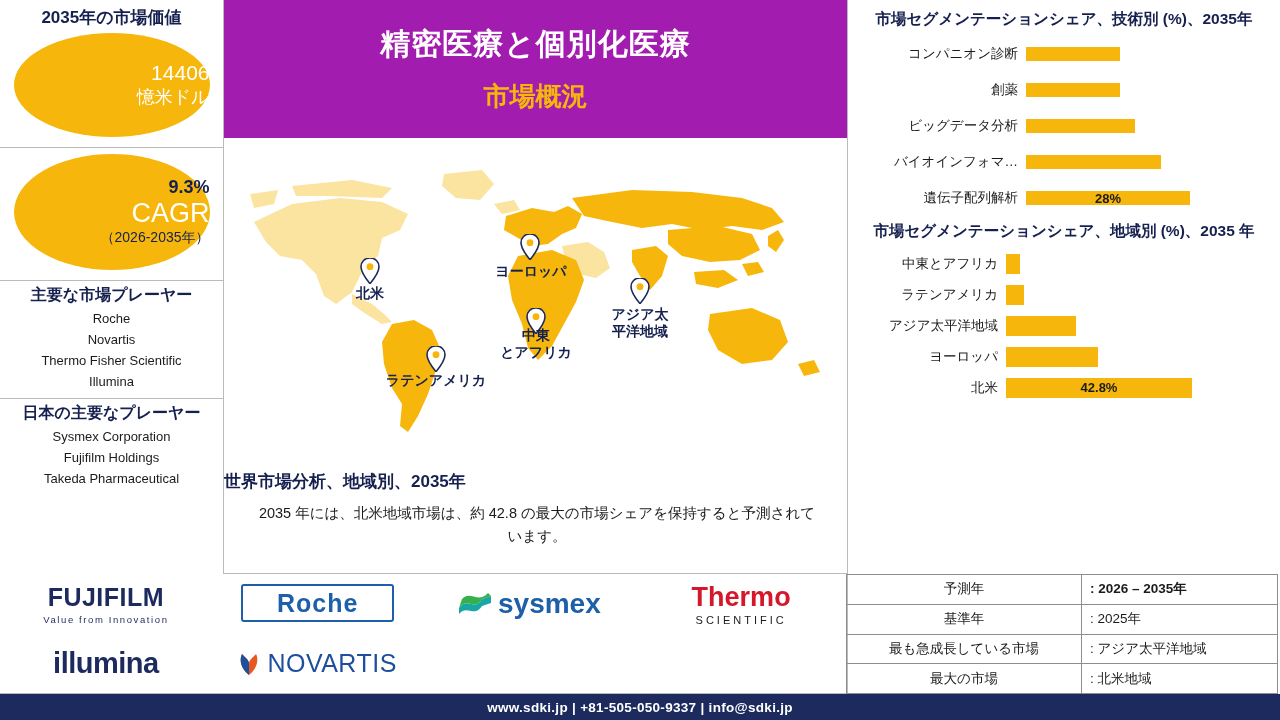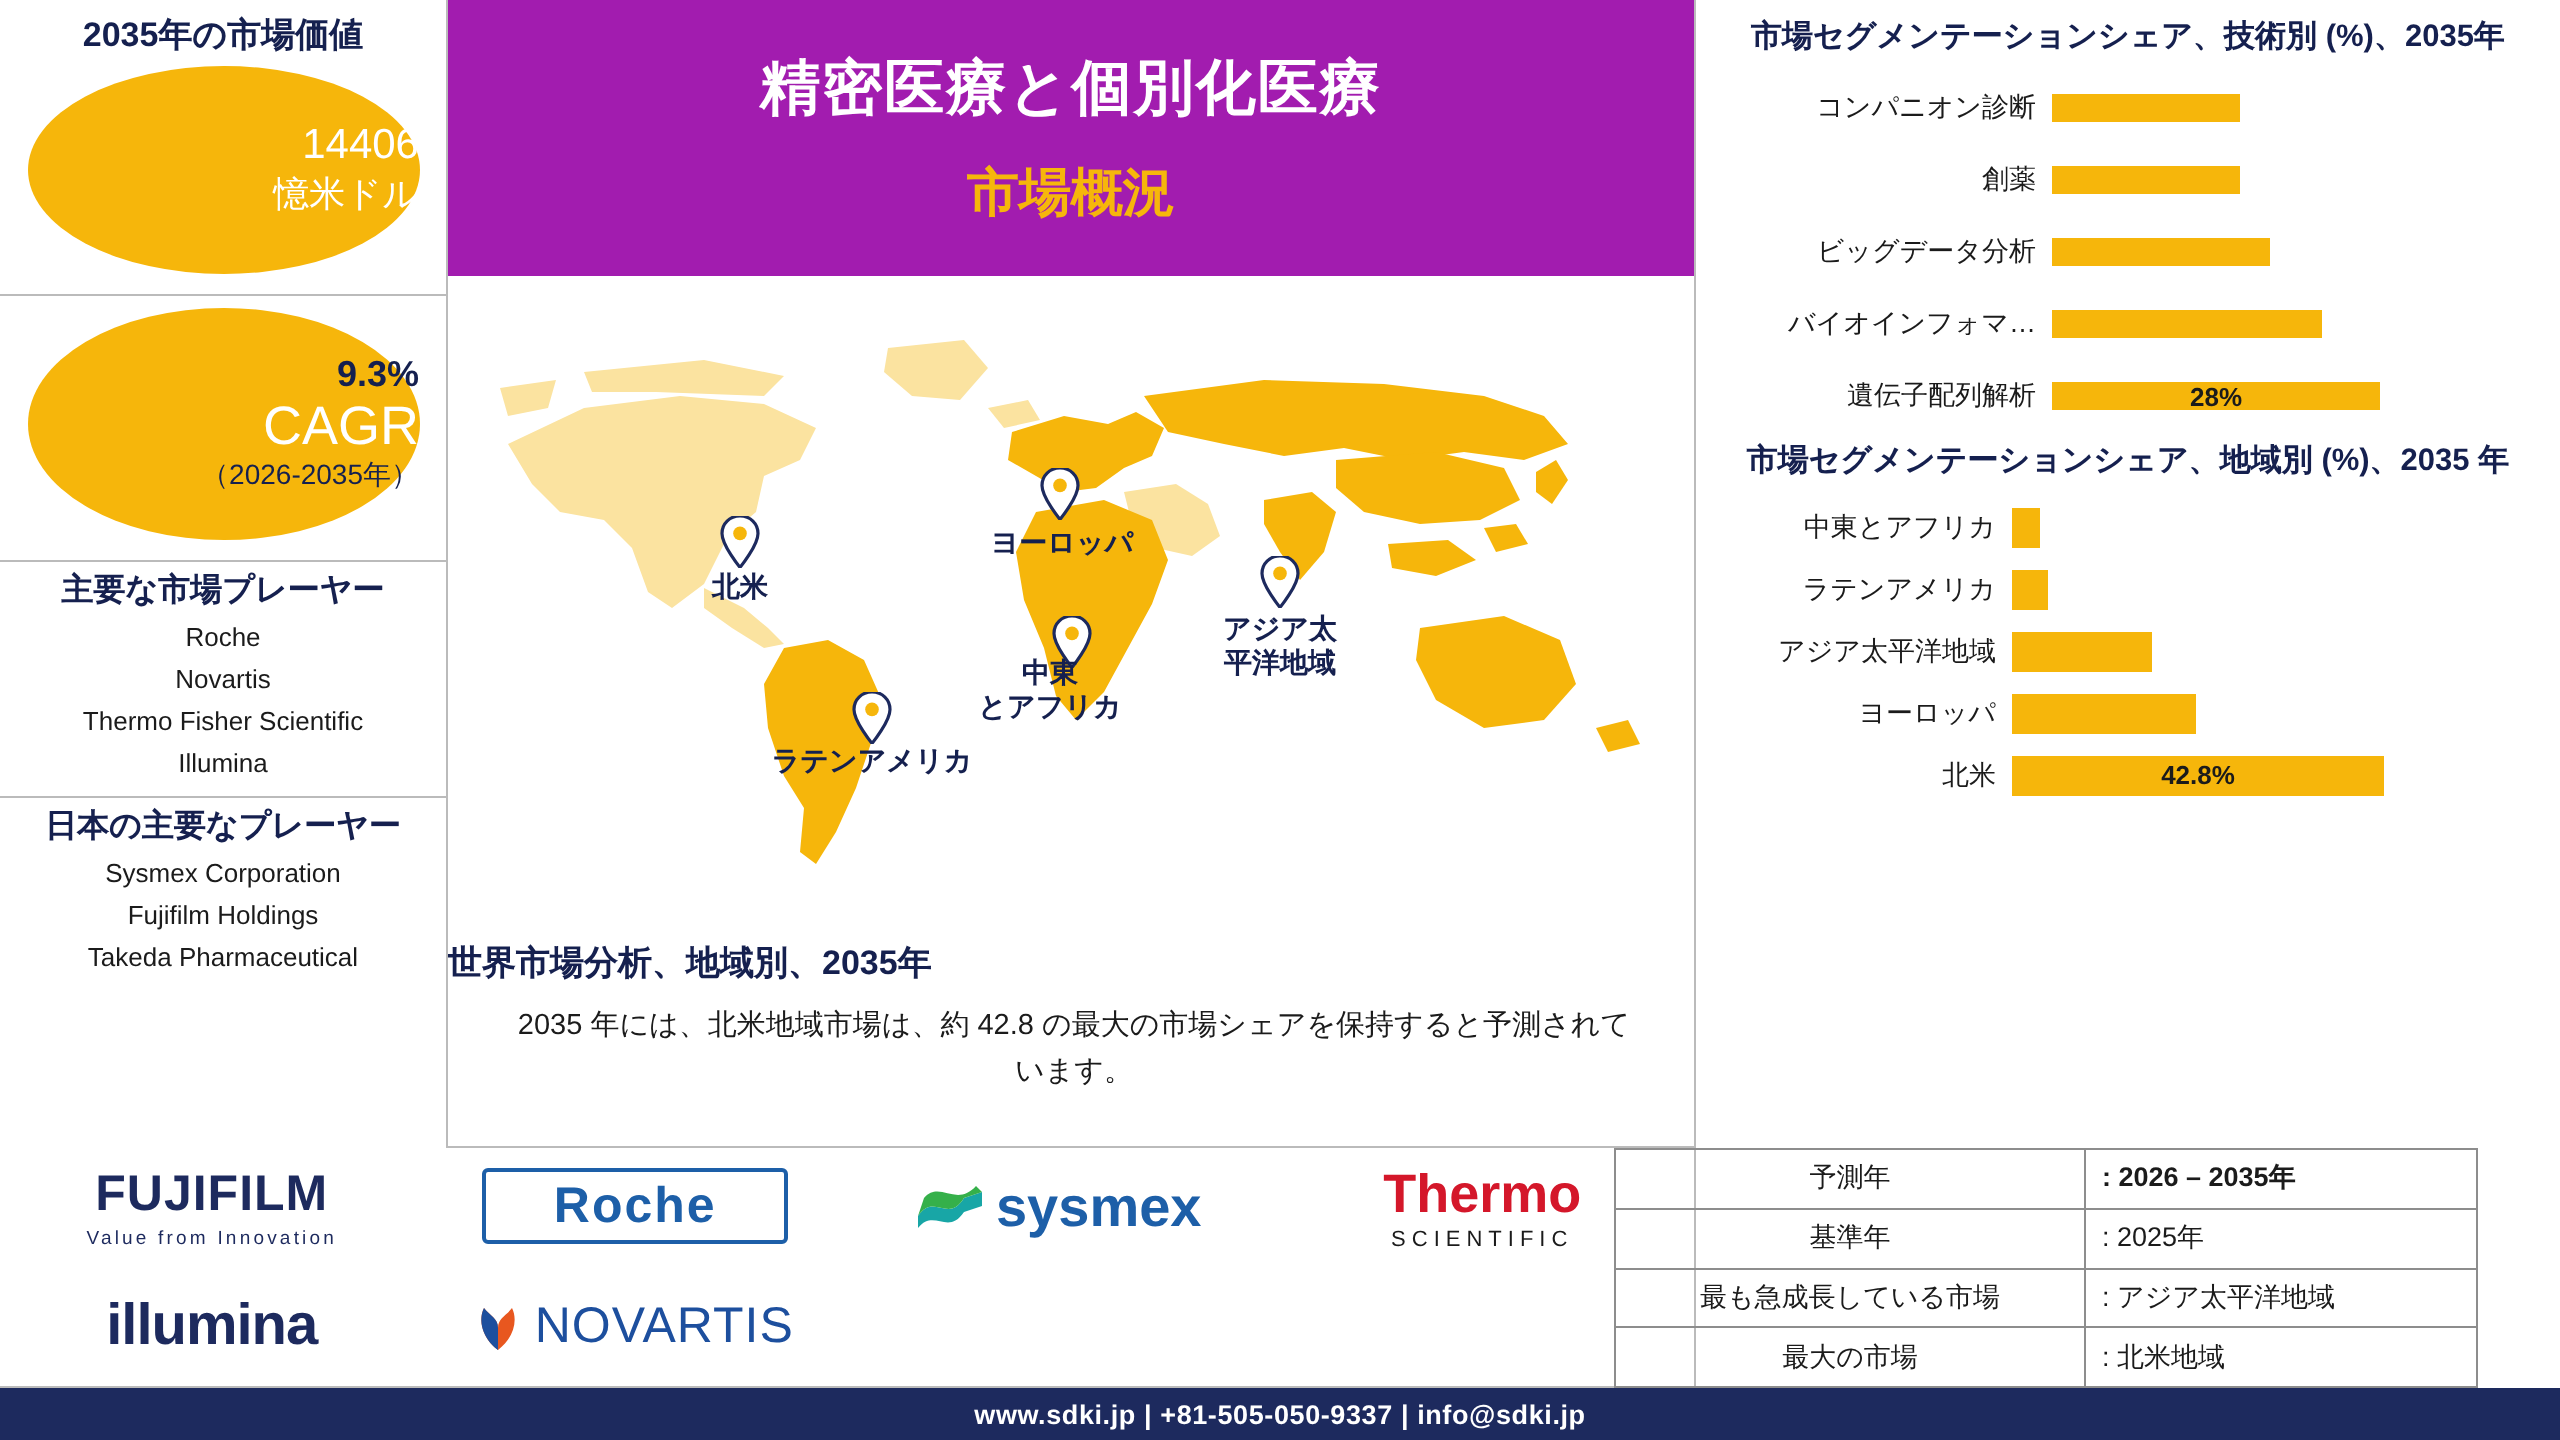--- a/index.html
+++ b/index.html
@@ -122,21 +122,21 @@
     color: #d4172a; font-size: 27px; font-weight: bold; font-style: normal;
   }
   .l-thermo .t2 { color: #1b1b1b; font-size: 11px; letter-spacing: 3px; margin-top: 1px; }
   .l-illumina { color: #1d2a5e; font-size: 29px; font-weight: bold; letter-spacing: -0.5px; }
   .l-novartis { display: flex; align-items: center; gap: 7px; }
   .l-novartis .mark { width: 22px; height: 26px; }
   .l-novartis .txt { color: #1d4f9e; font-size: 25px; letter-spacing: 0.5px; }
 
   
   .facts {
-    position: absolute; left: 807px; top: 574px; width: 432px; height: 120px; border-radius: 20px;
+    position: absolute; left: 846px; top: 574px; width: 432px; height: 120px; border-radius: 20px;
   }
   .facts table { width: 100%; height: 100%; border-collapse: collapse; }
   .facts td {
     border: 1px solid #8d8d8d; font-size: 13.5px; color: #1b1b1b; padding: 2px 8px;
   }
   .facts td.k { width: 235px; text-align: center; }
   .facts td.v { text-align: left; }
   .facts td.v.bold { font-weight: bold; }
 
   
@@ -245,21 +245,21 @@
         </svg>
     </div>
     <div class="maplabel" style="left:242px; top:125px; width:130px;">ヨーロッパ</div>
 
     <div class="pin" style="left:302px; top:170px;">
       <svg width="20" height="26" viewBox="0 0 20 26">
           <path d="M10 0C4.8 0 1 3.8 1 8.7c0 6 9 17 9 17s9-11 9-17C19 3.8 15.2 0 10 0z" fill="#fff" stroke="#1d2a5e" stroke-width="1.6"></path>
           <circle cx="10" cy="8.7" r="3.4" fill="#f6b60b"></circle>
         </svg>
     </div>
-    <div class="maplabel" style="left:241px; top:190px; width:120px;">中東
+    <div class="maplabel" style="left:252px; top:190px; width:120px;font-family:Liberation Mono, monospace;">中東
 とアフリカ</div>
 
     <div class="pin" style="left:406px; top:140px;">
       <svg width="20" height="26" viewBox="0 0 20 26">
           <path d="M10 0C4.8 0 1 3.8 1 8.7c0 6 9 17 9 17s9-11 9-17C19 3.8 15.2 0 10 0z" fill="#fff" stroke="#1d2a5e" stroke-width="1.6"></path>
           <circle cx="10" cy="8.7" r="3.4" fill="#f6b60b"></circle>
         </svg>
     </div>
     <div class="maplabel" style="left:360px; top:168px; width:112px;">アジア太
 平洋地域</div>

